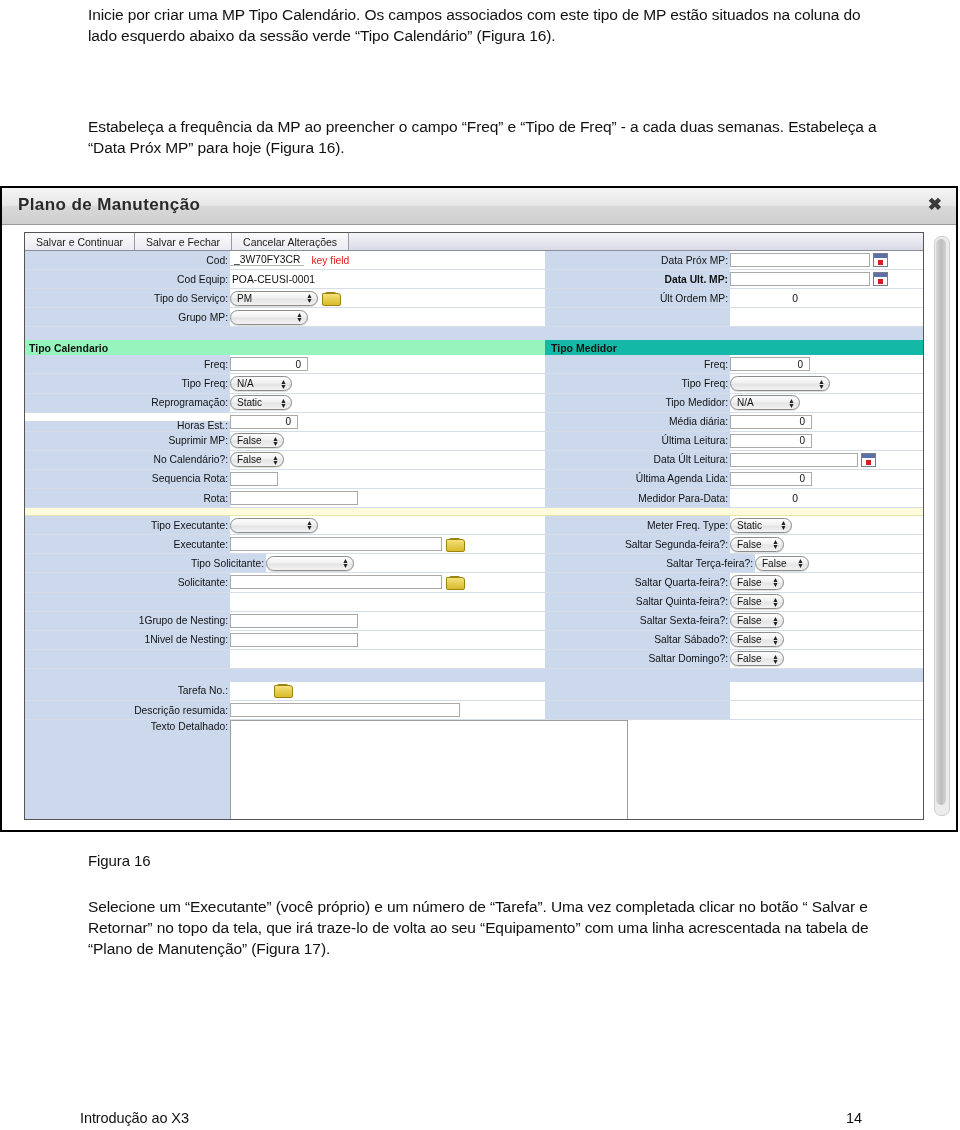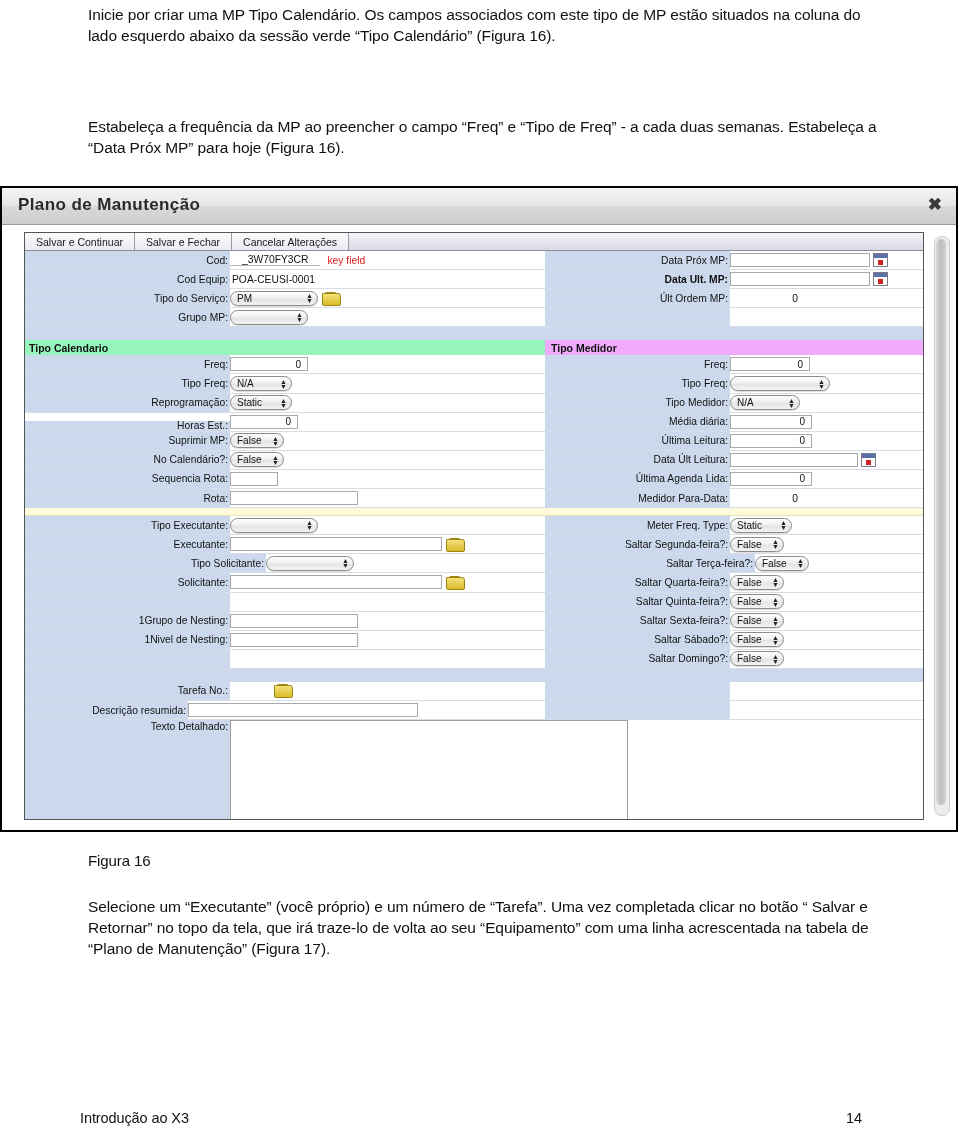--- a/index.html
+++ b/index.html
@@ -181,32 +181,32 @@
 
   
   .band{height:15px;display:flex;box-sizing:border-box;}
   .band .green{
     width:520px;background:#96f5bd;
     font-size:10.5px;font-weight:bold;color:#111;
     display:flex;align-items:center;padding-left:4px;
     box-sizing:border-box;
   }
   .band .yellowband{
-    flex:1;background:#f0abfc;
+    flex:1;background:#14b8a6;
     font-size:10.5px;font-weight:bold;color:#111;
     display:flex;align-items:center;padding-left:6px;
     box-sizing:border-box;
   }
   .sep-yellow{height:7px;background:#fdfbdc;border-bottom:1px solid #e8e4b0;}
   .sep-blue-l{display:flex;height:13px;}
   .sep-blue-l .a{width:520px;background:#ccd9ec;}
   .sep-blue-l .b{flex:1;background:#ccd9ec;}
 
   .keyfield{color:#e01b1b;font-size:10.3px;margin-left:7px;}
-  .codval{font-size:10.3px;color:#111;border-bottom:1px solid #b9b9b9;padding:0 12px;}
+  .codval{font-size:10.3px;color:#111;border-bottom:1px solid #b9b9b9;padding:0 4px;}
 
   
   .bigrow{display:flex;box-sizing:border-box;}
   .ta{
     border:1px solid #9e9e9e;background:#fff;box-sizing:border-box;
   }
 </style>
 </head>
 <body>
 
@@ -659,21 +659,21 @@
               </span>
             </div>
           </div>
           <div class="rcol">
             <div class="lbl" style="width: 185px;"></div>
             <div class="fld" style="flex: 1 1 0%;"></div>
           </div>
         </div>
         <div class="row">
           <div class="lcol">
-            <div class="lbl" style="width: 163px; text-align: center;">Descrição resumida:</div>
+            <div class="lbl" style="width: 205px; text-align: center;">Descrição resumida:</div>
             <div class="fld" style="flex: 1 1 0%;">
               <span class="inp" style="width: 230px;"></span>
             </div>
           </div>
           <div class="rcol">
             <div class="lbl" style="width: 185px;"></div>
             <div class="fld" style="flex: 1 1 0%;"></div>
           </div>
         </div>
         <div class="bigrow" style="height: 140px;">

